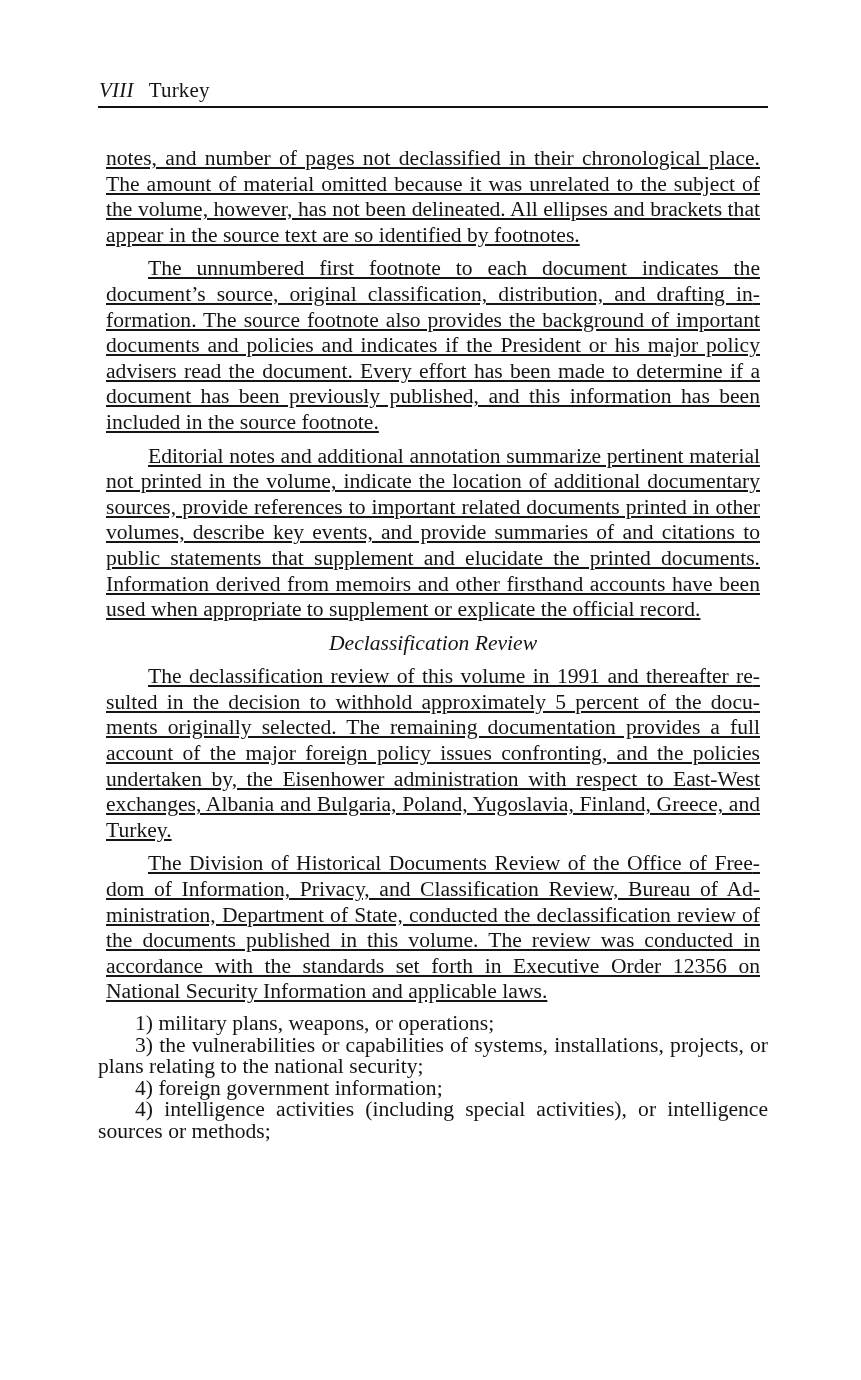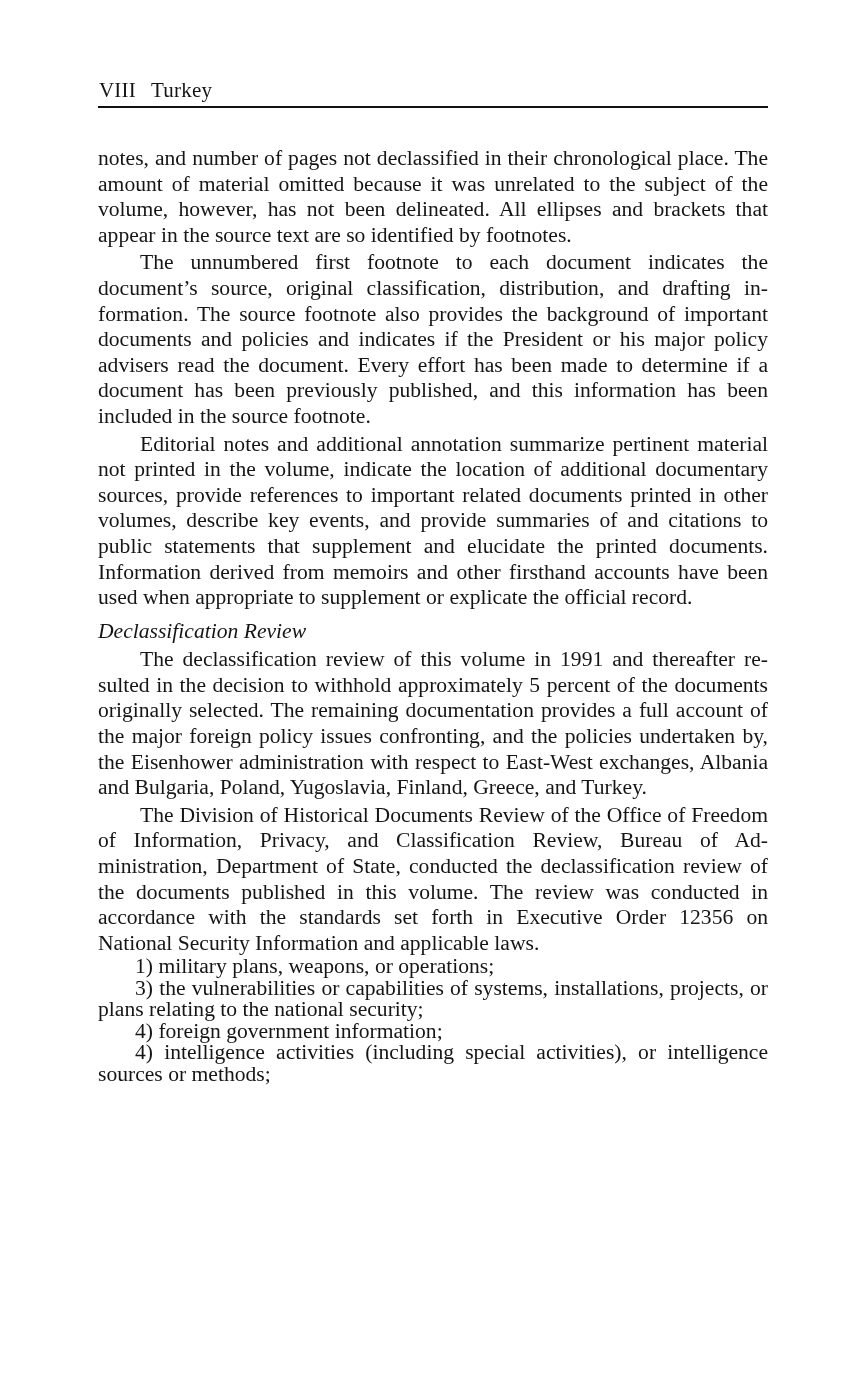--- a/index.html
+++ b/index.html
@@ -24,43 +24,45 @@
     .running-head {
       font-size: 21px;
       line-height: 28px;
       letter-spacing: 0.2px;
       height: 30px;
       border-bottom: 2.5px solid #111;
       padding-left: 1px;
     }
     .running-head .folio {
       margin-right: 10px;
+      font-style: italic;
     }
     .body-text {
       margin-top: 38px;
       font-size: 21.6px;
       line-height: 25.6px;
       text-align: justify;
       hyphens: manual;
     }
     .para {
-      margin: 0;
+      margin: 8px;
       text-indent: 0;
+      text-decoration: underline;
     }
     .para.indent {
       text-indent: 42px;
     }
     .para + .para {
       margin-top: 2px;
     }
     .subhead {
       font-style: italic;
       margin: 8px 0 3px 0;
       text-indent: 0;
-      text-align: left;
+      text-align: center;
     }
     .list {
     }
     .list-item {
       text-indent: 37px;
       line-height: 21.5px;
       margin: 0;
       text-align: justify;
     }
   </style>

